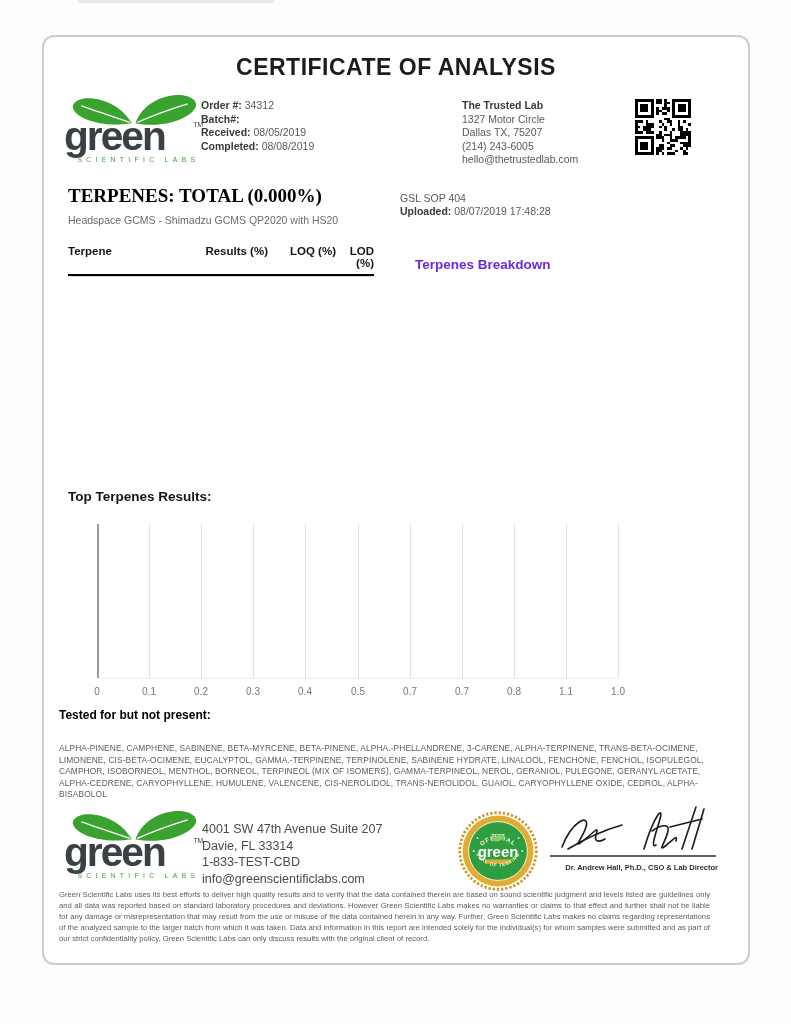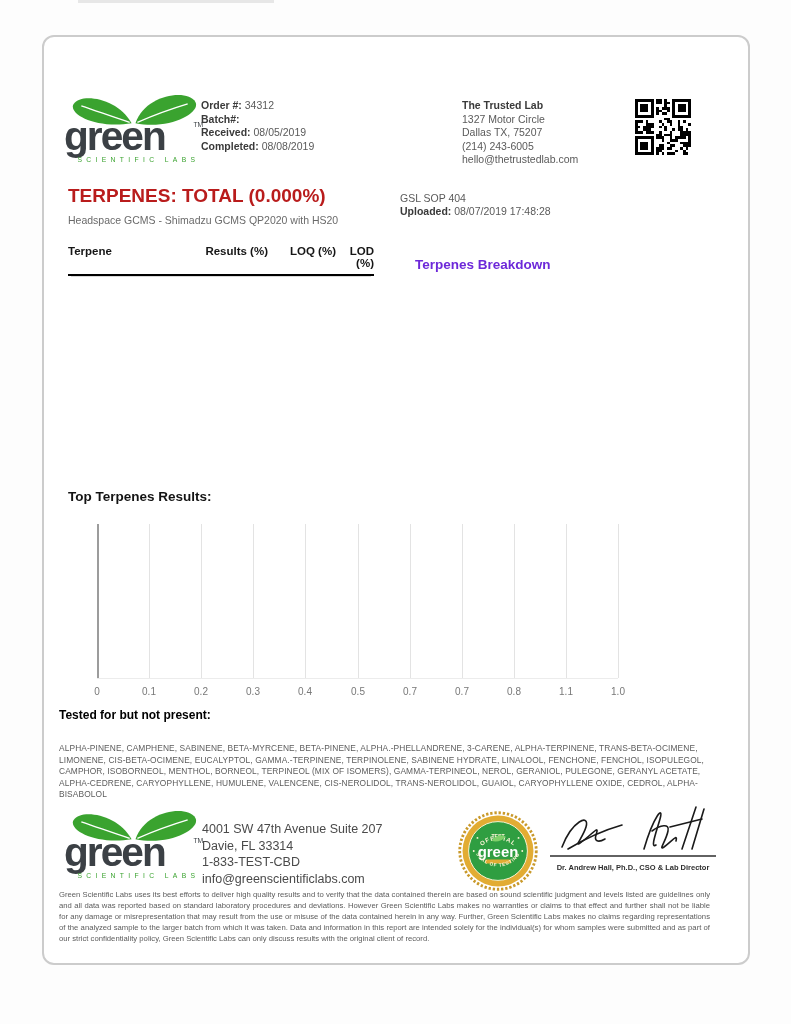--- a/index.html
+++ b/index.html
@@ -22,21 +22,21 @@
   
   .info-block { position:absolute; font-size:10.5px; line-height:13.5px; color:#5a5a5a; }
   .order-block { left:201px; top:99px; width:140px; }
   .client-block { left:462px; top:99px; width:130px; }
   .info-label { font-weight:bold; color:#3a3a3a; }
   .client-name { font-weight:bold; color:#3a3a3a; }
 
   .qr { position:absolute; left:635px; top:99px; width:56px; height:56px; }
 
   
-  .terp-heading { position:absolute; left:68px; top:185px; font-size:19px; font-weight:bold; color:#b91c1c; }
+  .terp-heading { position:absolute; left:68px; top:185px; font-size:19px; font-weight:bold; color:#000000;font-family:Liberation Serif, serif; }
   .terp-method  { position:absolute; left:68px; top:214px; font-size:10.5px; color:#6a6a6a; }
   .sop-block    { position:absolute; left:400px; top:192px; font-size:10.5px; line-height:13px; color:#5a5a5a; }
 
   .terp-table-head { position:absolute; left:68px; top:245px; width:306px; display:flex;
                      font-size:11.5px; font-weight:bold; color:#161616;
                      padding-bottom:5px; border-bottom:2px solid #000000;
                      box-shadow:0 4px 0 -3px #d9d9d9; }
   .col-terpene { flex:1; text-align:left; }
   .col-results { width:92px; text-align:right; }
   .col-loq { width:68px; text-align:right; }
@@ -57,32 +57,33 @@
   .np-heading { position:absolute; left:59px; top:708px; font-size:12px; font-weight:bold; color:#000000; }
   .np-list { position:absolute; left:59px; top:743px; width:650px; font-size:8.4px;
              line-height:11.6px; color:#5c5c5c; letter-spacing:.1px; }
 
   
   .addr-block { position:absolute; left:202px; top:821px; font-size:12.5px; line-height:16.5px; color:#4a4a4a; }
   .seal { position:absolute; left:456px; top:809px; width:84px; height:84px; }
   .seal svg { width:100%; height:100%; }
   .sig-block { position:absolute; left:548px; top:803px; width:170px; }
   .sig-svg { width:170px; height:58px; display:block; }
-  .sig-name { margin-top:2px; text-align:center; font-size:7.5px; font-weight:bold; color:#2e2e2e; }
+  .sig-name { margin-top:2px; text-align:right; font-size:7.5px; font-weight:bold; color:#2e2e2e; }
 
   .disclaimer { position:absolute; left:59px; top:890px; width:651px; font-size:7.7px;
                 line-height:10.9px; color:#5c5c5c; text-align:justify; }
 </style>
 </head>
 <body>
 
 <div class="page">
   <div class="scan-artifact"></div>
   <div class="card"></div>
 
+  <div class="coa-title">CERTIFICATE OF ANALYSIS</div>
 
   <div class="logo logo-header">
     <svg viewBox="0 0 150 76">
       <path d="M72,30 C58,4 20,-2 12,10 C6,20 34,36 72,30 Z" fill="#3AA32F"></path>
       <path d="M76,30 C86,0 130,-6 138,8 C144,19 112,37 76,30 Z" fill="#3AA32F"></path>
       <path d="M20,12 C38,18 54,24 70,29" stroke="#ffffff" stroke-width="1.4" fill="none"></path>
       <path d="M130,10 C110,16 92,23 78,29" stroke="#ffffff" stroke-width="1.4" fill="none"></path>
       <text x="2" y="58" font-size="42" font-weight="bold" fill="#3B4045" letter-spacing="-2">green</text>
       <text x="136" y="34" font-size="7" fill="#3B4045">TM</text>
       <text x="16" y="70" font-size="7" letter-spacing="4.5" fill="#3AA32F">SCIENTIFIC LABS</text>

